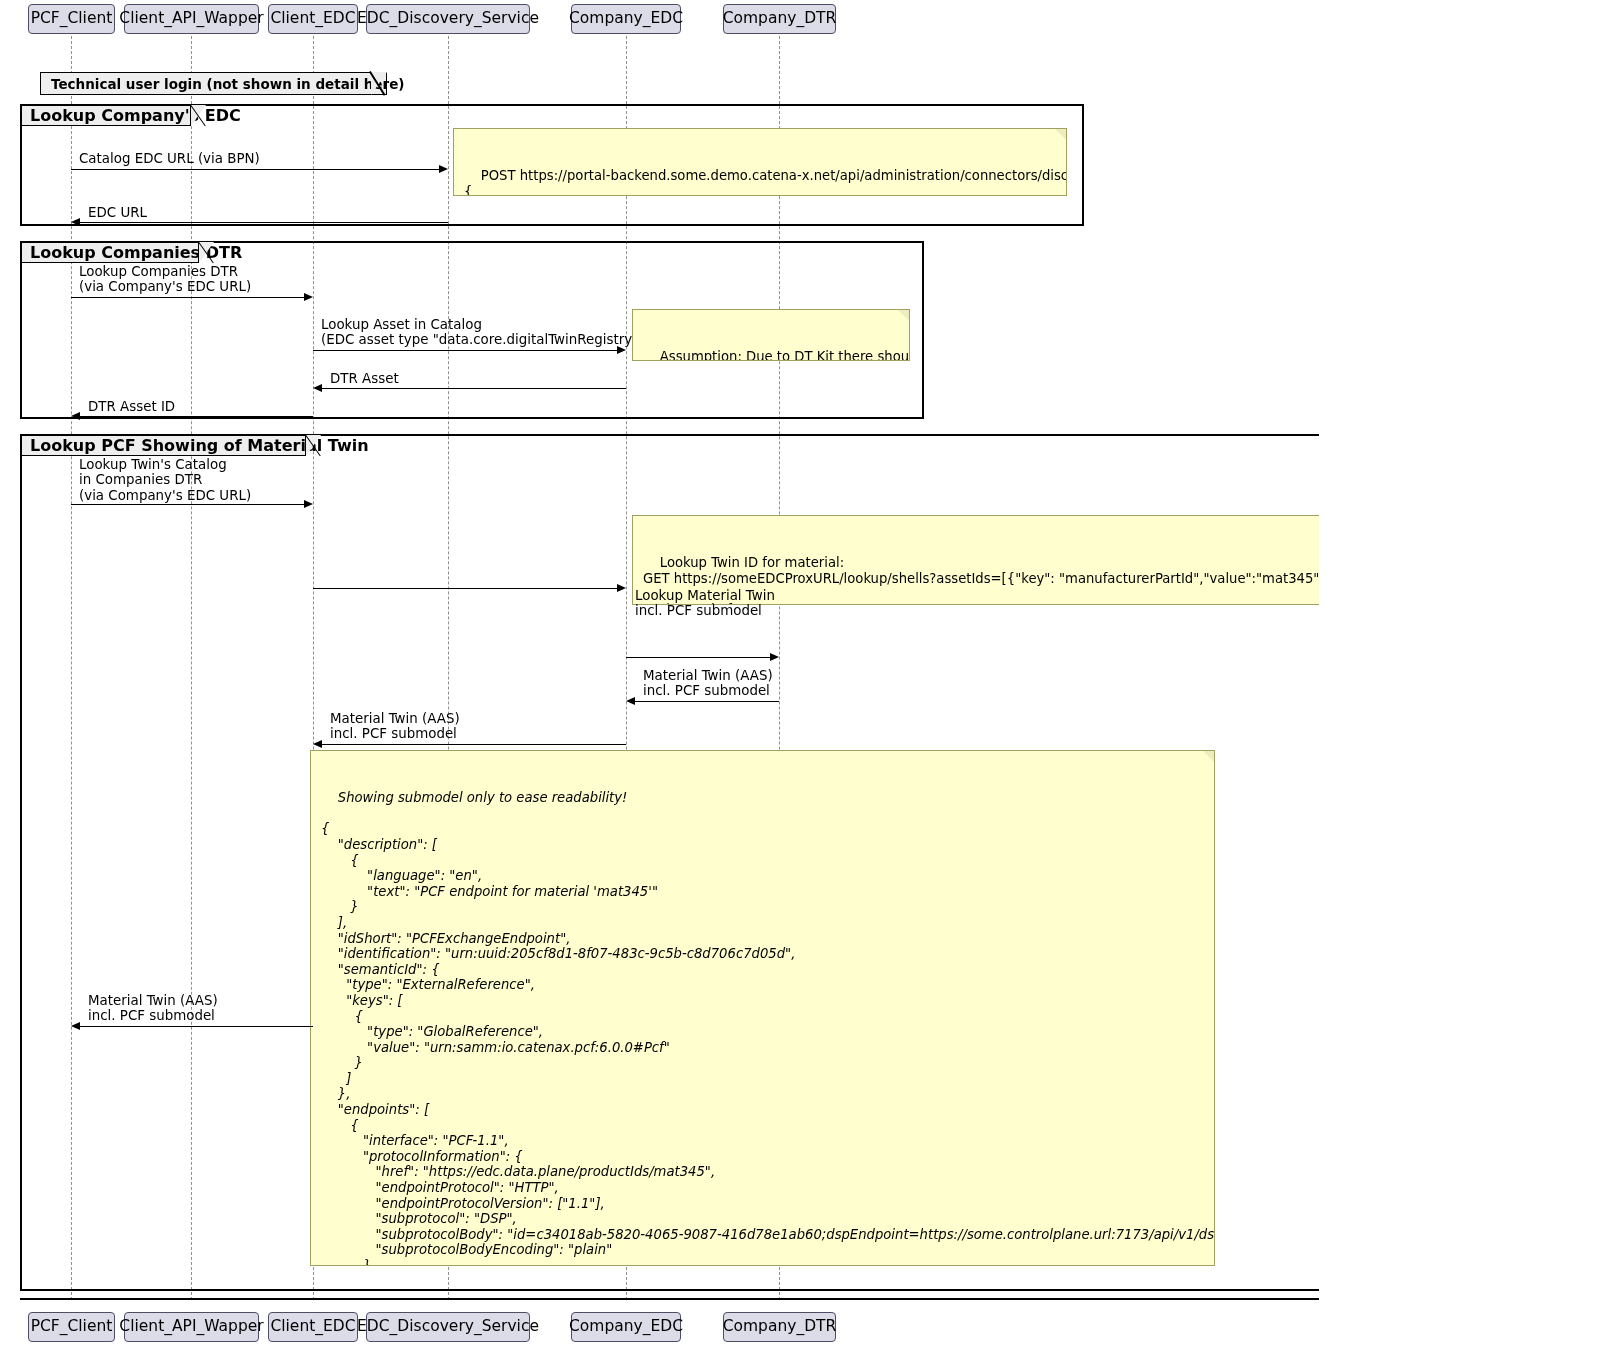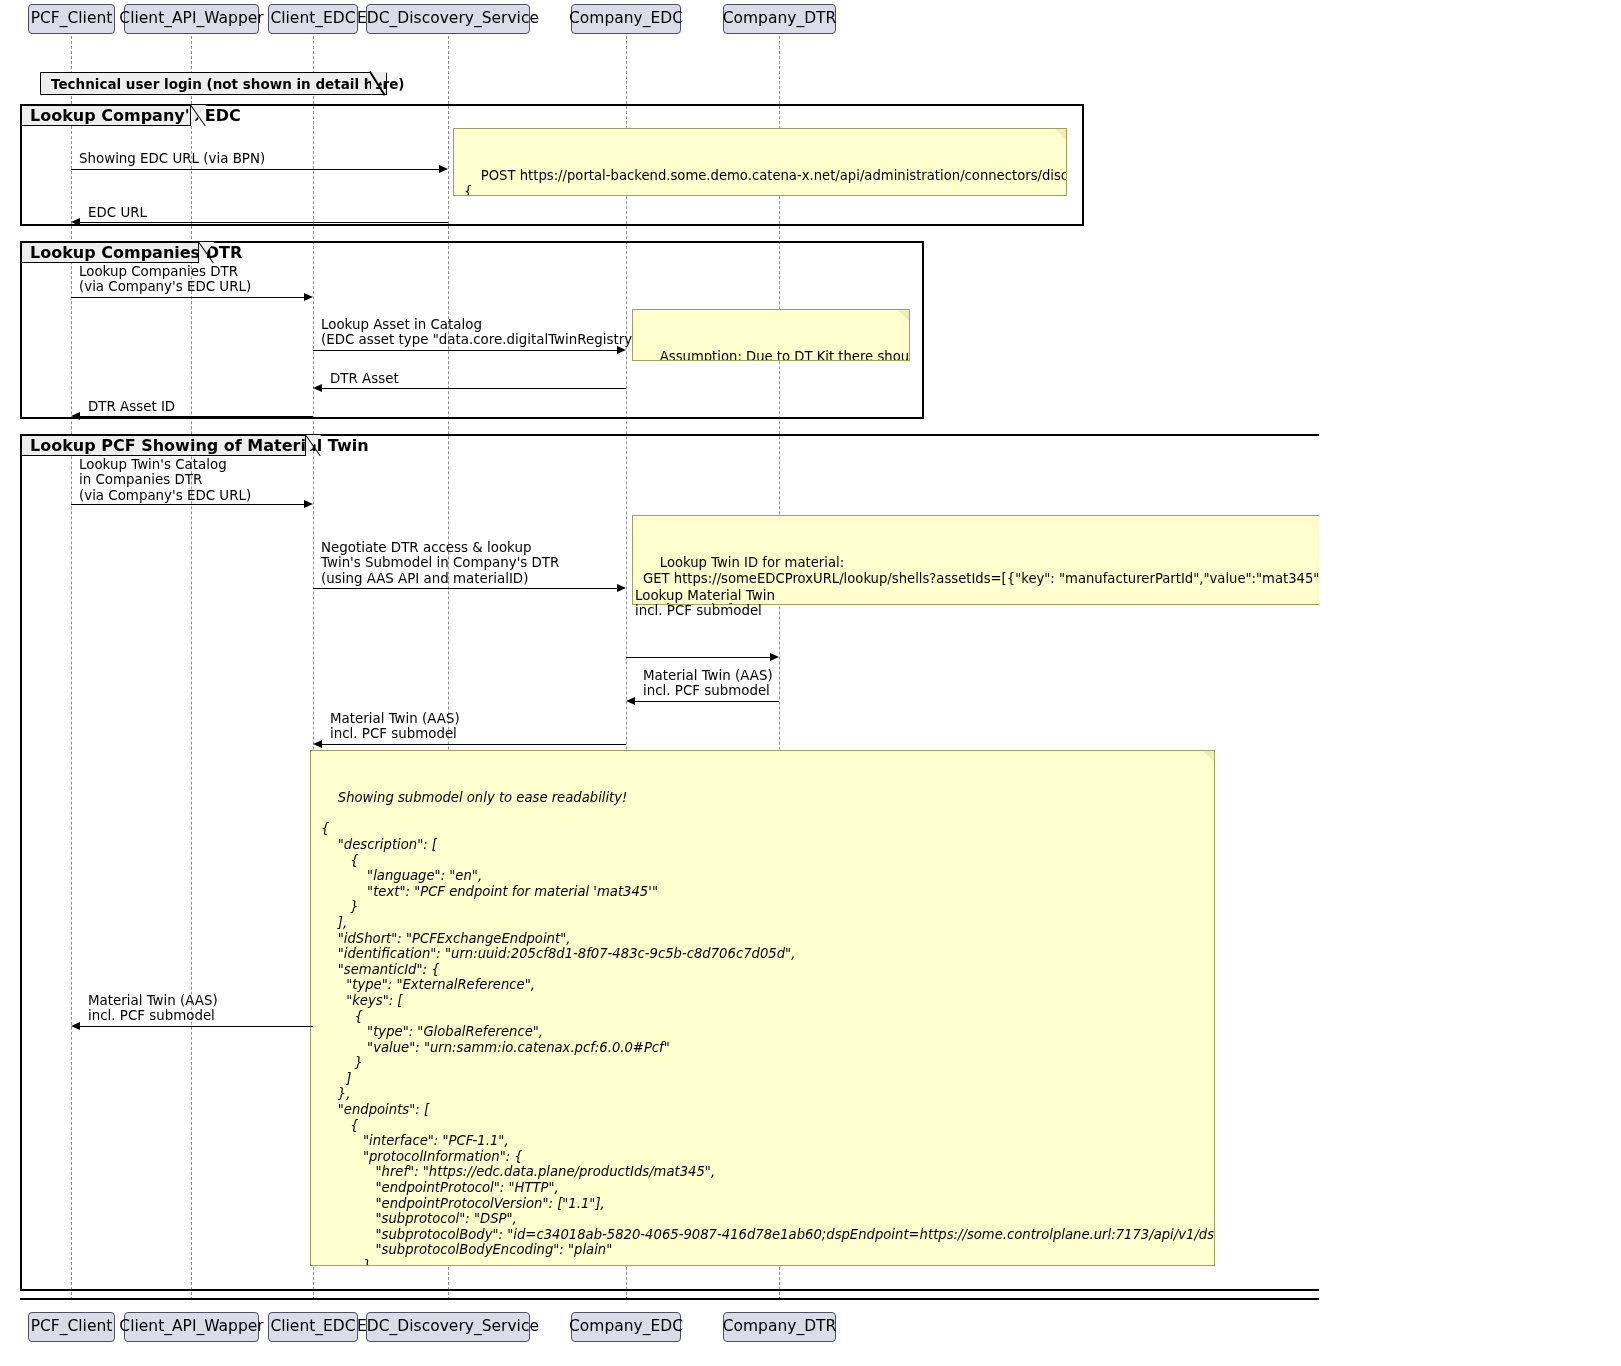--- a/index.html
+++ b/index.html
@@ -168,21 +168,21 @@
   <div style="position:absolute; left:371px; top:72px; width:0; height:0; border-left:16px solid #EEEEEE; border-bottom:23px solid transparent;"></div>
   <div style="position:absolute; left:369px; top:72px; width:1.5px; height:28px; background:#000; transform-origin: top left; transform: rotate(-32deg);"></div>
 
   <div class="group" style="left:20px; top:104px; width:1064px; height:122px;"></div>
   <div class="group-label" style="left:21px; top:105px; width:170px;">
     <span>Lookup Company's EDC</span>
   </div>
   <div style="position:absolute; left:191px; top:105px; width:0; height:0; border-top:21px solid #EEEEEE; border-right:15px solid transparent;"></div>
   <div style="position:absolute; left:190px; top:105px; width:1.4px; height:26px; background:#000; transform-origin: top left; transform: rotate(-35deg);"></div>
 
-  <div class="msg-label" style="left:79px; top:151px;"><span>Showing EDC URL (via BPN)</span></div>
+  <div class="msg-label" style="left:79px; top:151px;"><span>Catalog EDC URL (via BPN)</span></div>
   <div class="arrow-line" style="left:71px; top:169px; width:368px;"></div>
   <div class="arrow-head-r" style="left:439px; top:165px;"></div>
 
   <div class="note" style="left:453px; top:128px; width:614px; height:68px;">
     <div class="fold"></div>
     <span>POST https://portal-backend.some.demo.catena-x.net/api/administration/connectors/discovery
 {
    [ &lt;Company's BPN&gt; ]
 }</span>
   </div>
@@ -229,23 +229,20 @@
   </div>
   <div style="position:absolute; left:306px; top:435px; width:0; height:0; border-top:21px solid #EEEEEE; border-right:15px solid transparent;"></div>
   <div style="position:absolute; left:305px; top:435px; width:1.4px; height:26px; background:#000; transform-origin: top left; transform: rotate(-35deg);"></div>
 
   <div class="msg-label" style="left:79px; top:457px;"><span>Lookup Twin's Catalog
 in Companies DTR
 (via Company's EDC URL)</span></div>
   <div class="arrow-line" style="left:71px; top:504px; width:233px;"></div>
   <div class="arrow-head-r" style="left:304px; top:500px;"></div>
 
-  <div class="msg-label" style="left:321px; top:540px;"><span>Negotiate DTR access &amp; lookup
-Twin's Submodel in Company's DTR
-(using AAS API and materialID)</span></div>
   <div class="arrow-line" style="left:313px; top:588px; width:304px;"></div>
   <div class="arrow-head-r" style="left:617px; top:584px;"></div>
 
   <div class="note" style="left:632px; top:515px; width:984px; height:90px;">
     <div class="fold"></div>
     <span>Lookup Twin ID for material:
 GET https://someEDCProxURL/lookup/shells?assetIds=[{"key": "manufacturerPartId","value":"mat345"},{"key": "digitalTwinType","value": "PartType"}]
 
 Lookup Twin for ID
 GET https://someEDCProxURL/registry/shell-descriptors/urn:uuid:c34018ab-5820-4065-9087-416d78e1ab60</span>

